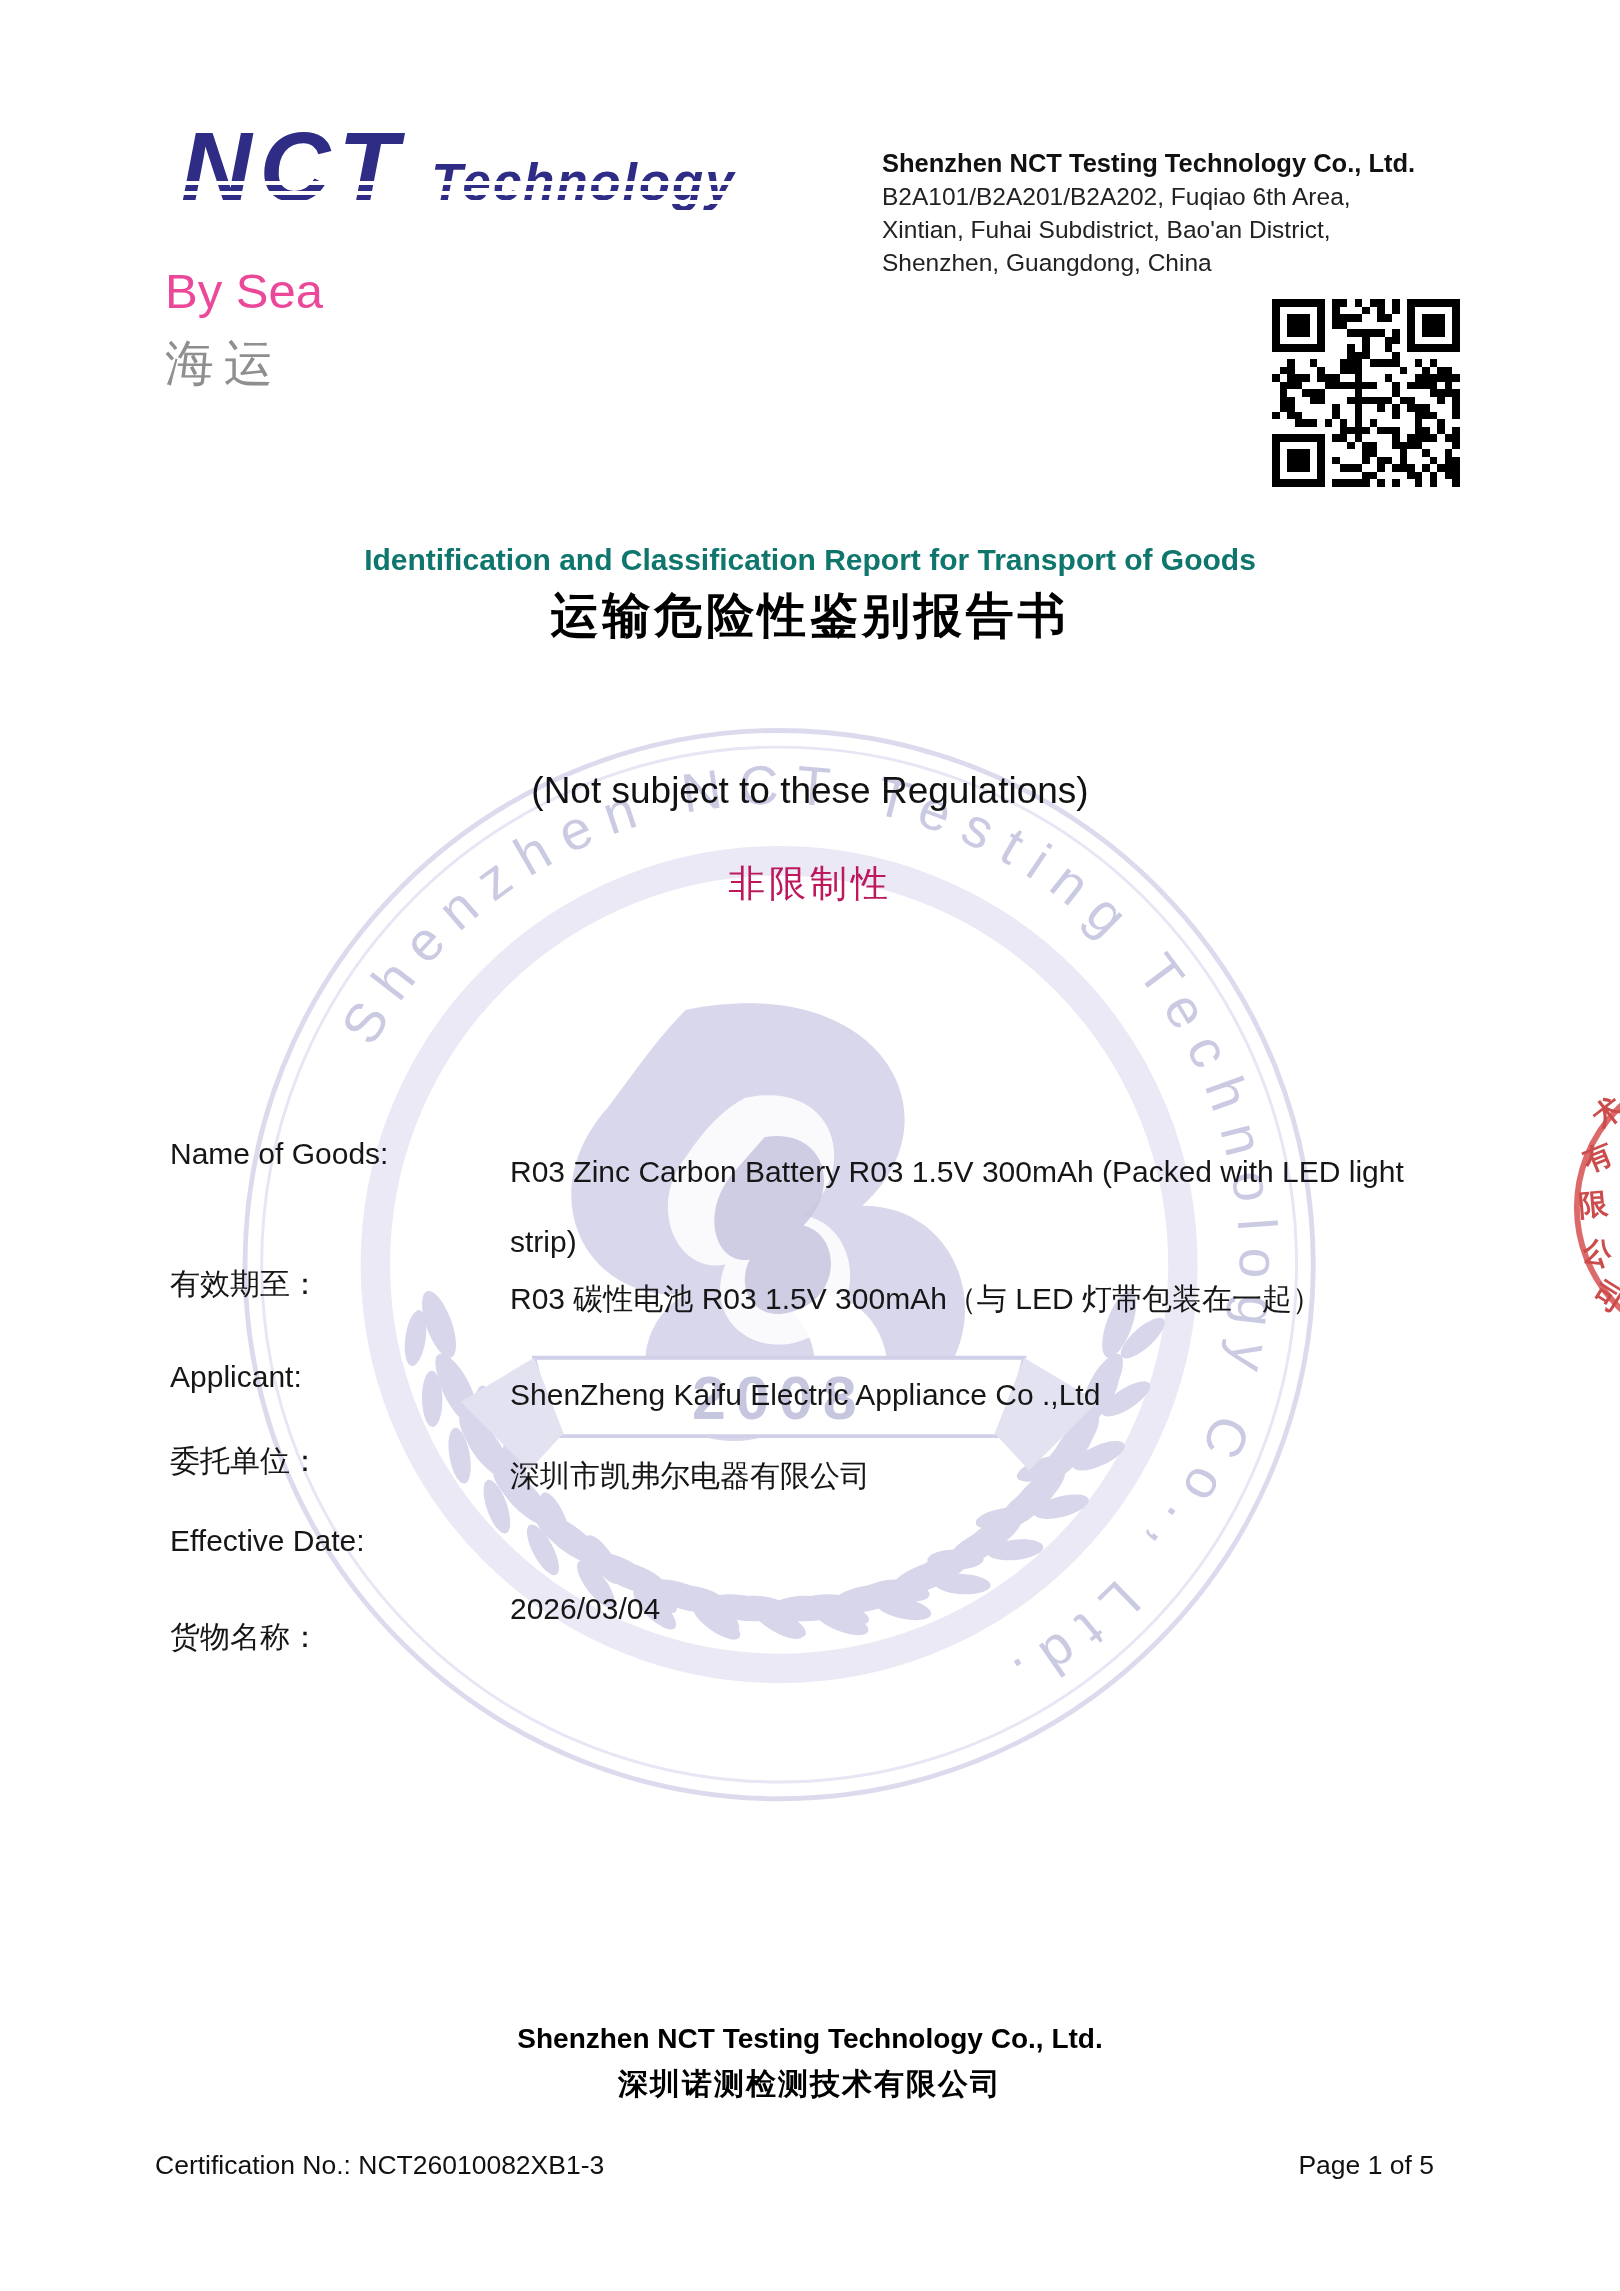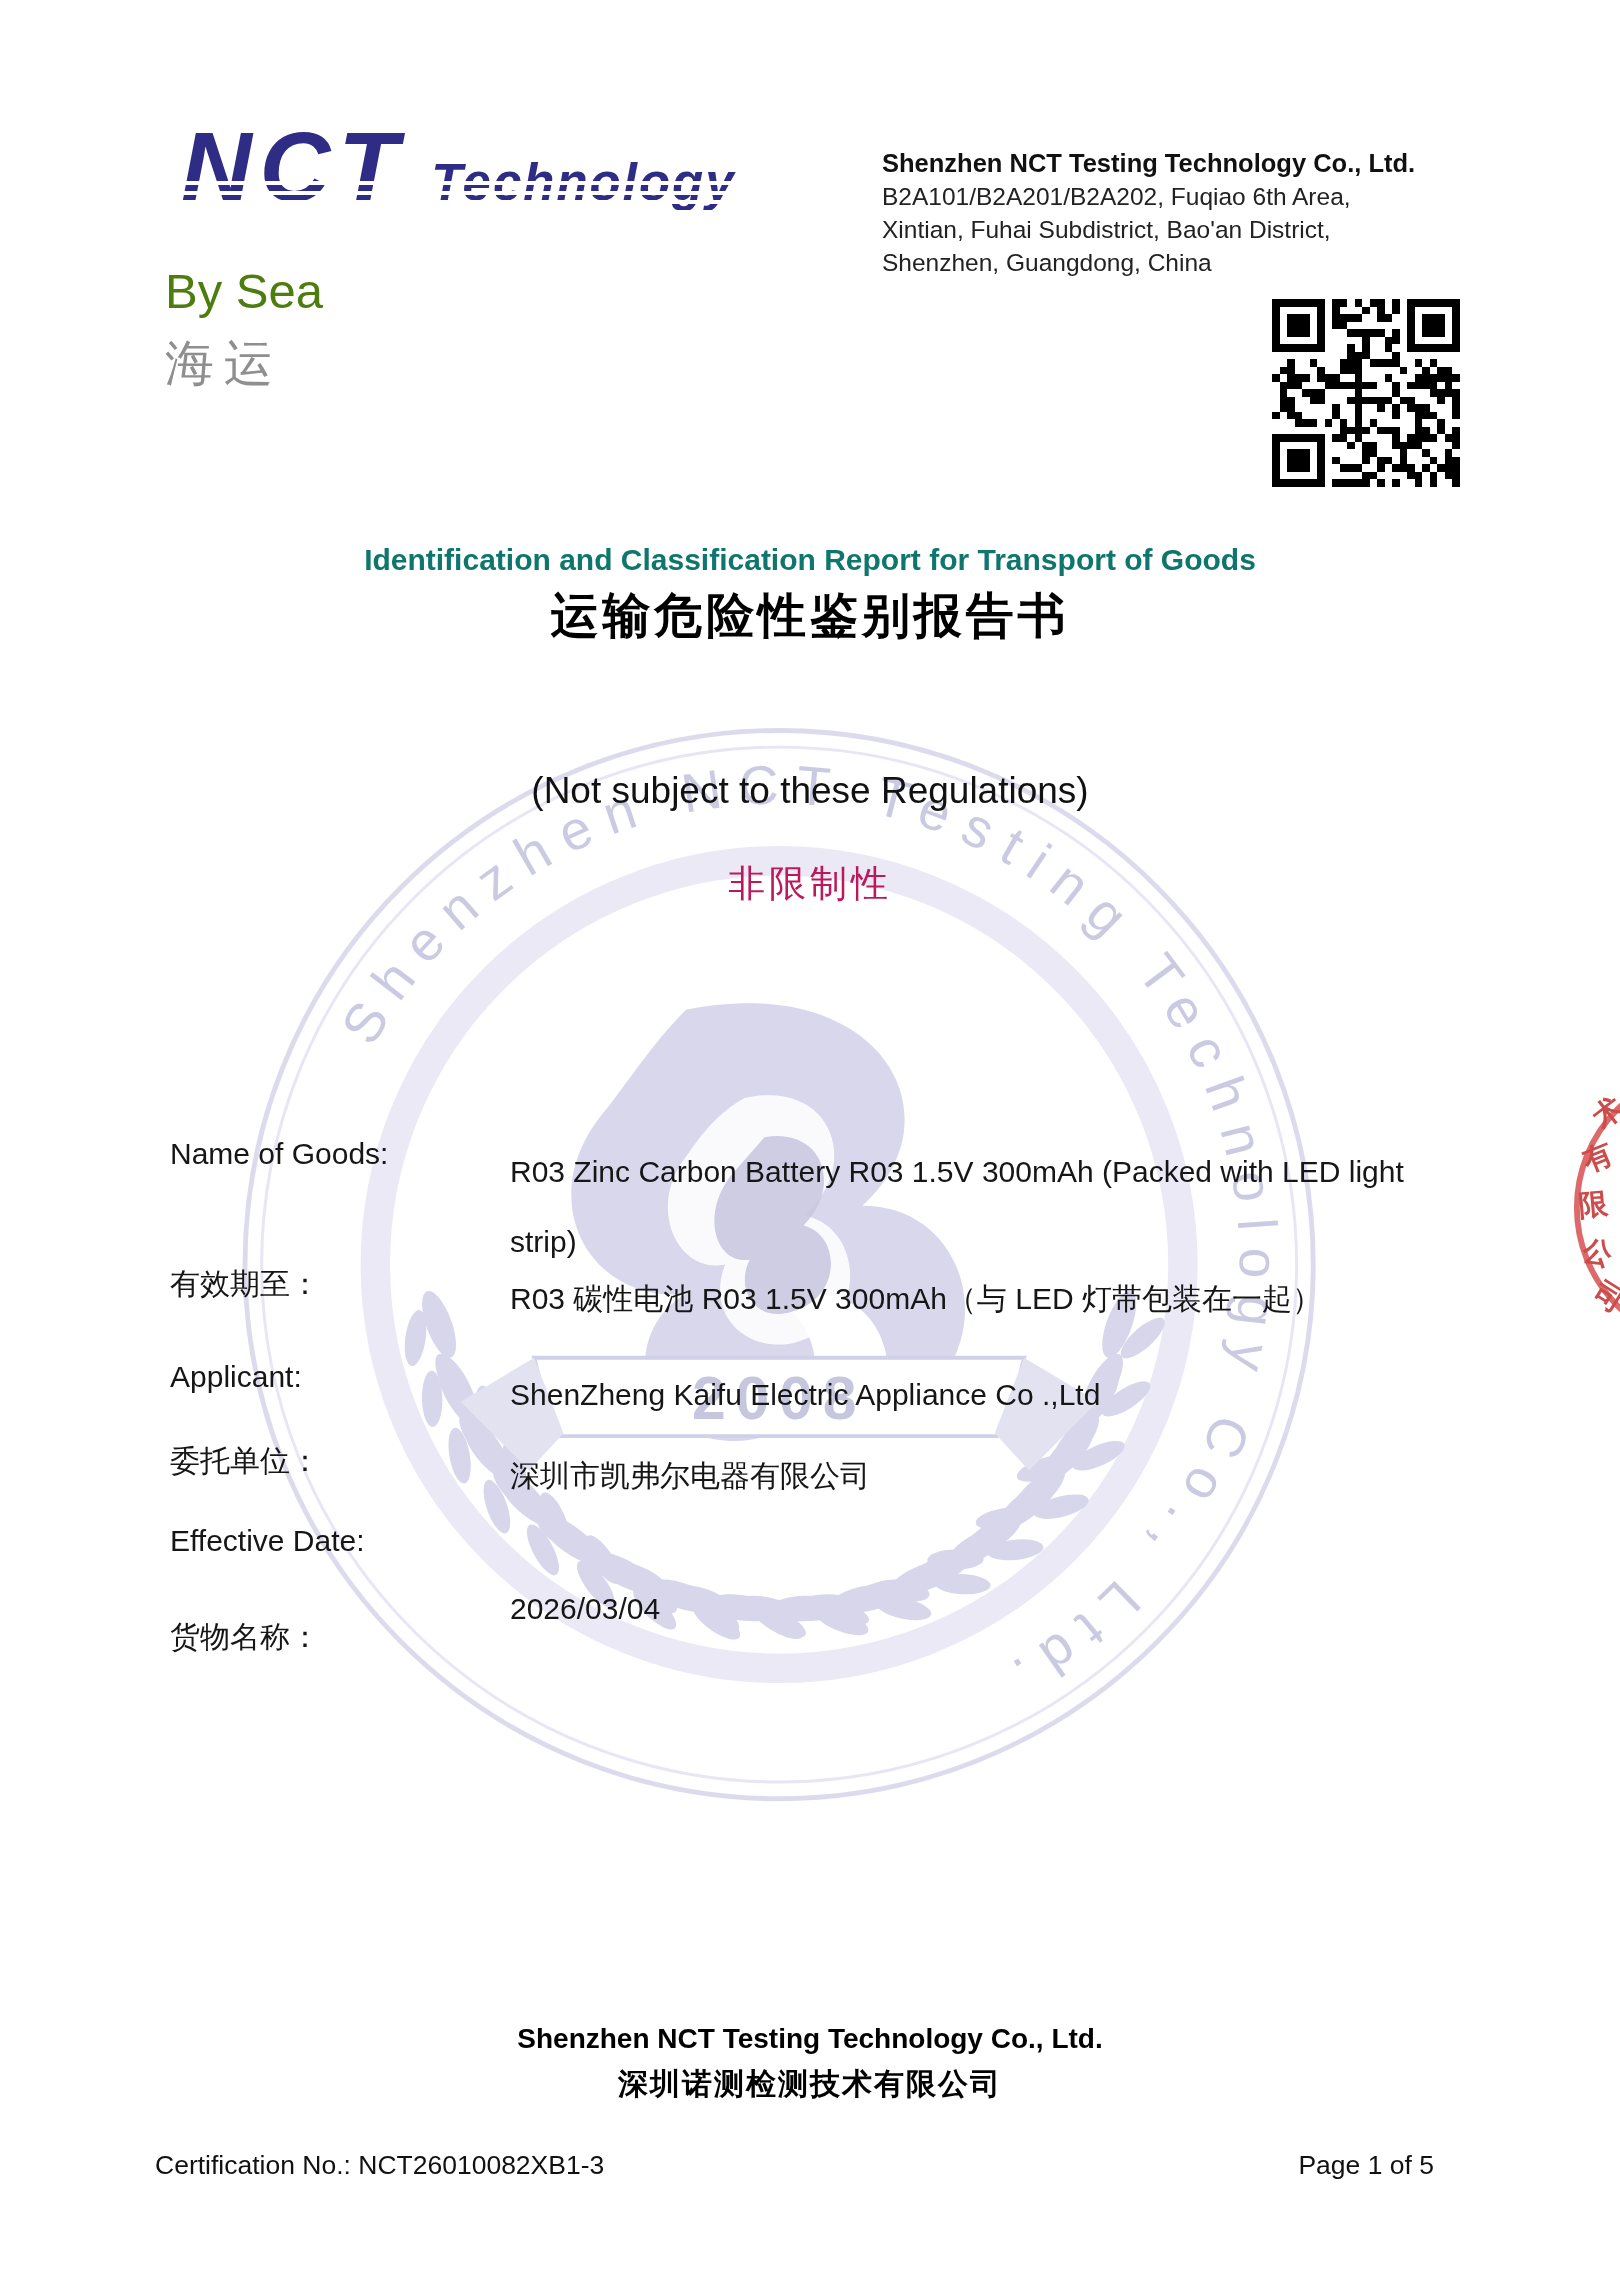--- a/index.html
+++ b/index.html
@@ -22,21 +22,21 @@
   .logo-sub{
     font-size:51px;font-weight:800;font-style:italic;
     color:#2f2c86;margin-left:25.5px;margin-bottom:3.9px;letter-spacing:2px;
   }
   .logo-stripes{
     position:absolute;left:-5.9px;right:-9.8px;top:57px;height:69px;
     background:repeating-linear-gradient(180deg,transparent 0 5.9px,#ffffff 5.9px 9.8px);
     pointer-events:none;
   }
   
-  .bysea{left:165px;top:263px;font-size:49px;color:#4d7c0f;z-index:2;}
+  .bysea{left:165px;top:263px;font-size:49px;color:#ec4899;z-index:2;}
   .bysea-cn{left:165px;top:331px;font-size:49px;color:#8f8f8f;letter-spacing:9.8px;z-index:2;}
   
   .company{left:882px;top:147px;width:588px;line-height:33px;font-size:24.5px;color:#222;z-index:2;}
   .company .cname{font-weight:bold;font-size:25.5px;color:#111;}
   
   .stampbox{
     left:497px;top:331px;width:624px;height:112px;
     border:6.9px solid #e60000;color:#e60000;z-index:3;
     padding:5.9px 0 0 25.5px;
   }

